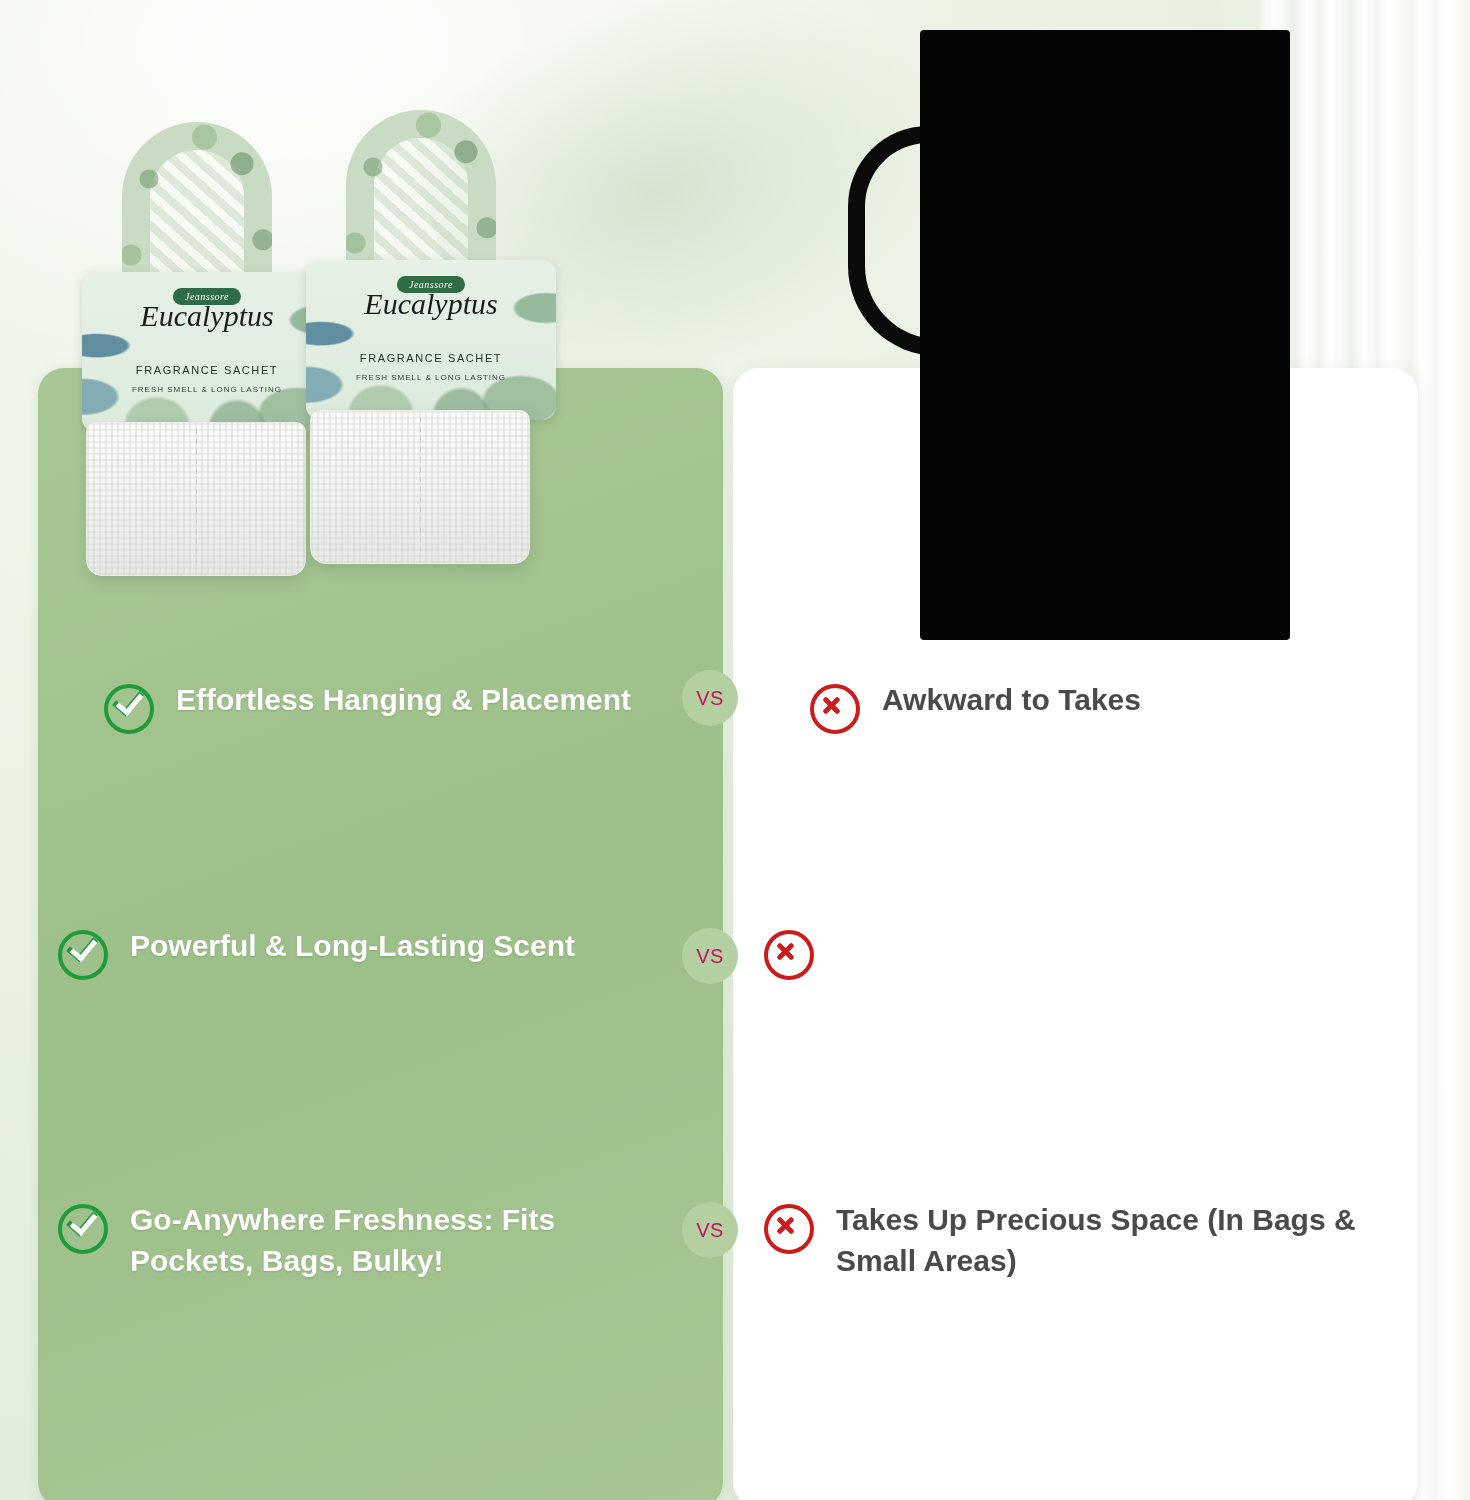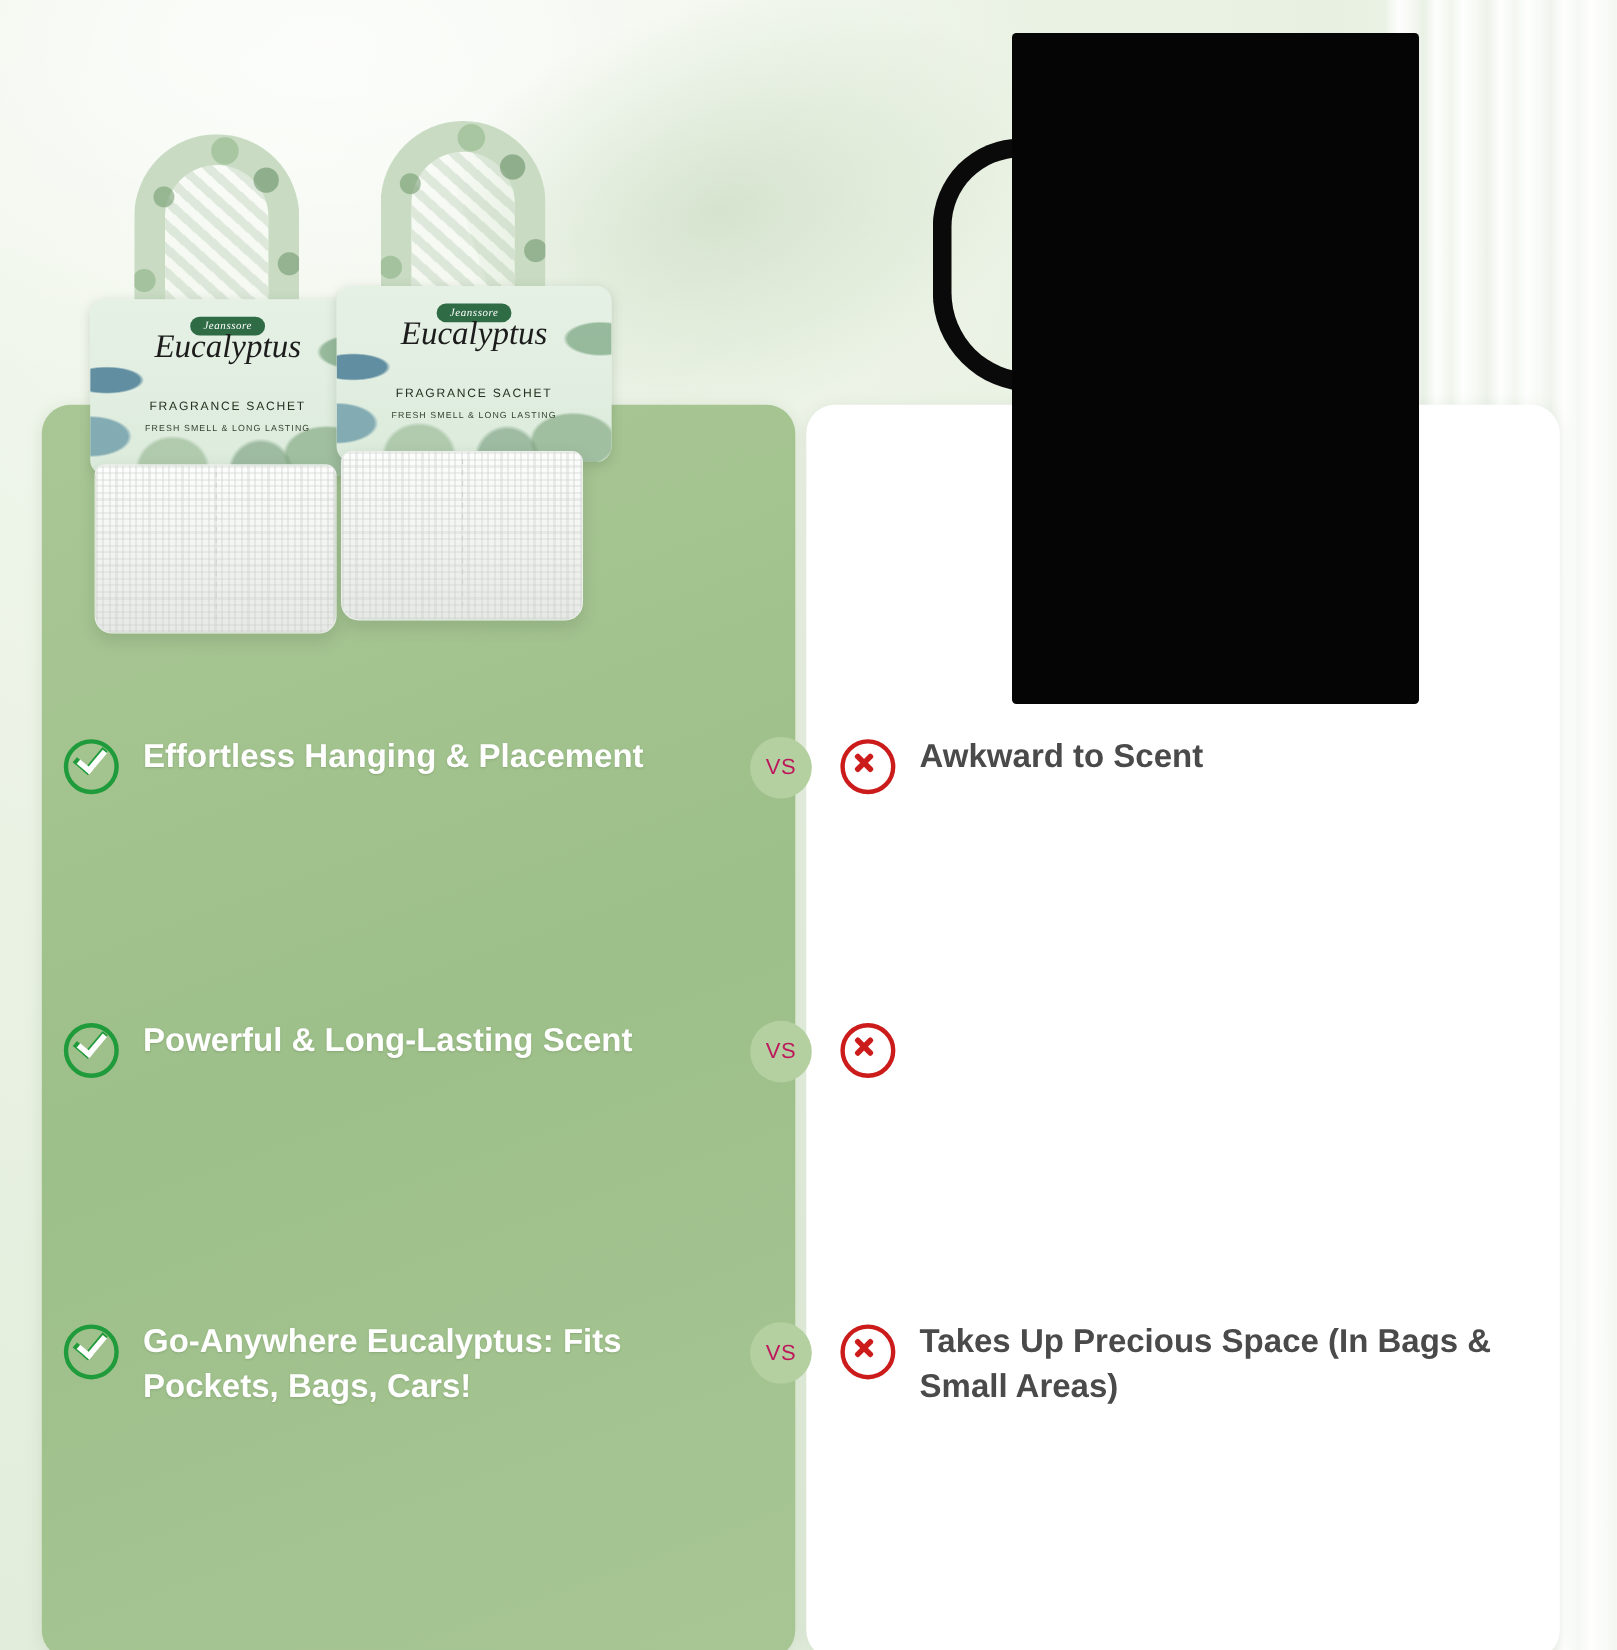--- a/index.html
+++ b/index.html
@@ -256,21 +256,21 @@
     width: 1380px;
     height: 1140px;
   }
   .row {
     position: absolute;
     left: 0;
     width: 1380px;
     display: flex;
     align-items: flex-start;
   }
-  .row-1 { top: 300px; }
+  .row-1 { top: 312px; margin-left: 46px; }
   .row-2 { top: 558px; }
   .row-3 { top: 832px; }
 
   .side {
     display: flex;
     align-items: flex-start;
     gap: 22px;
   }
   .side-left { width: 650px; padding-left: 20px; }
   .side-right { width: 650px; padding-left: 56px; }
@@ -407,38 +407,38 @@
 
   <div class="rows">
 
     <div class="row row-1">
       <div class="side side-left">
         <div class="tick"></div>
         <div class="good-text">Effortless Hanging &amp; Placement</div>
       </div>
       <div class="side side-right">
         <div class="cross"></div>
-        <div class="bad-text">Awkward to Scent</div>
+        <div class="bad-text">Awkward to Takes</div>
       </div>
     </div>
 
     <div class="row row-2">
       <div class="side side-left">
         <div class="tick"></div>
         <div class="good-text">Powerful &amp; Long-Lasting Scent</div>
       </div>
       <div class="side side-right">
         <div class="cross"></div>
       </div>
     </div>
 
     <div class="row row-3">
       <div class="side side-left">
         <div class="tick"></div>
-        <div class="good-text">Go-Anywhere Eucalyptus: Fits Pockets, Bags, Cars!</div>
+        <div class="good-text">Go-Anywhere Freshness: Fits Pockets, Bags, Bulky!</div>
       </div>
       <div class="side side-right">
         <div class="cross"></div>
         <div class="bad-text">Takes Up Precious Space (In Bags &amp; Small Areas)</div>
       </div>
     </div>
 
     <div class="vs vs-1">VS</div>
     <div class="vs vs-2">VS</div>
     <div class="vs vs-3">VS</div>

